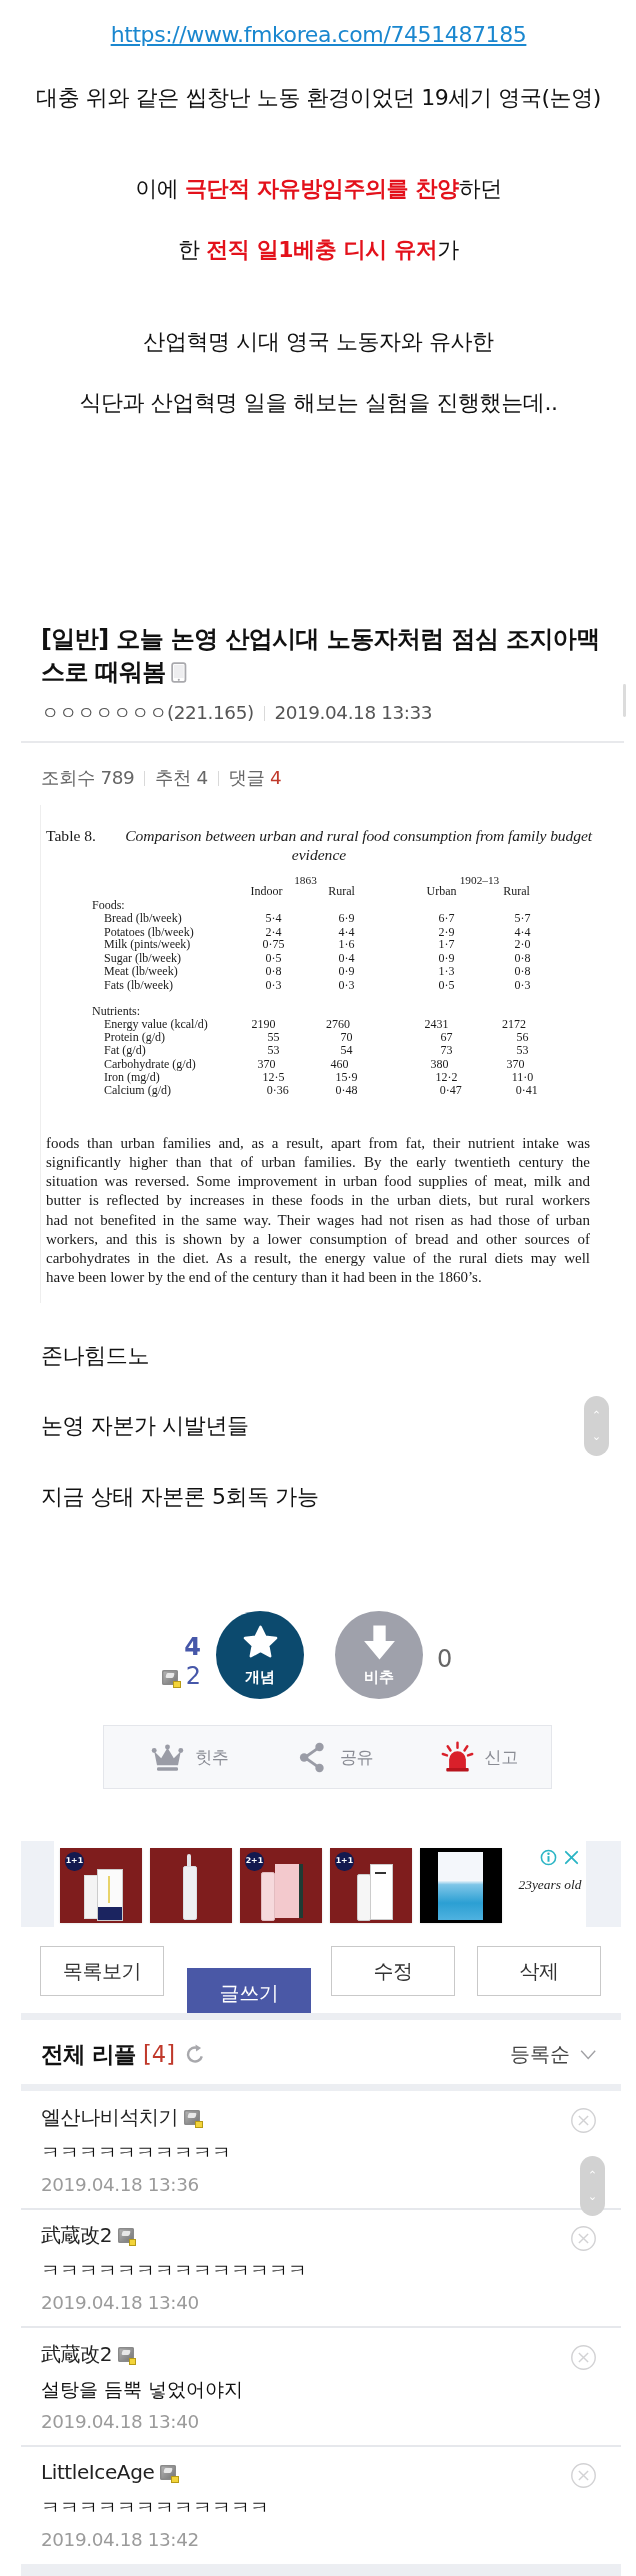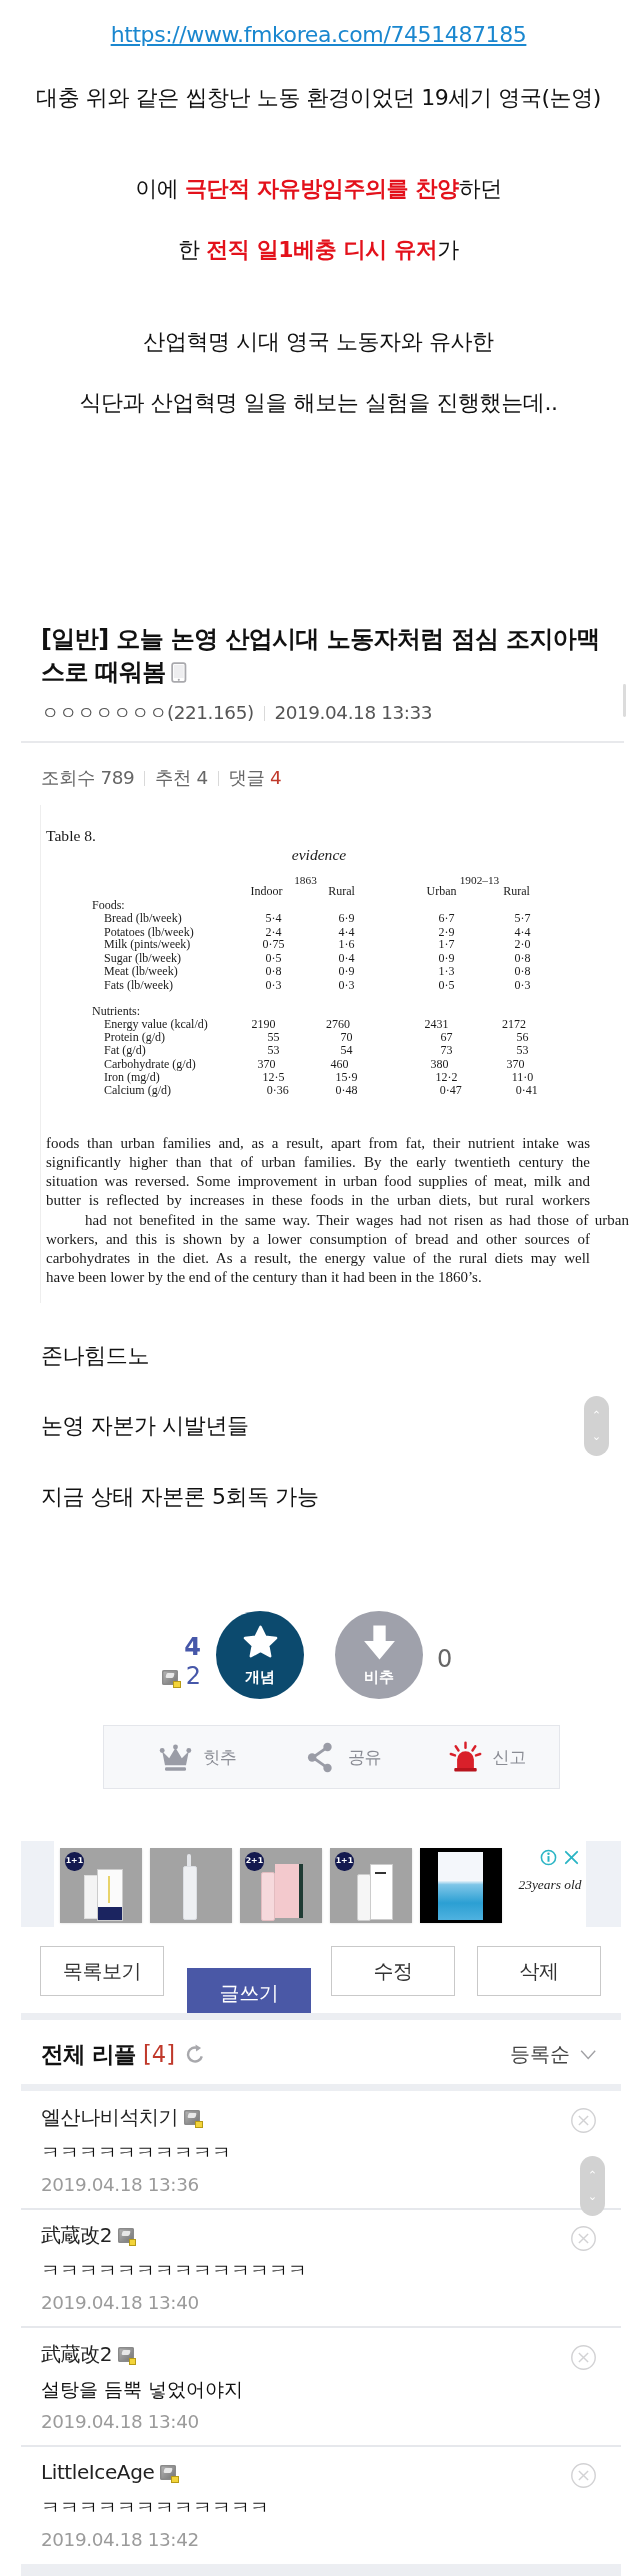--- a/index.html
+++ b/index.html
@@ -38,28 +38,28 @@
   .scroll-pill span{position:absolute;left:0;width:25px;text-align:center;color:#fff;font-size:11.3px;line-height:11.3px;}
   
   .vote-num{position:absolute;font-size:24px;line-height:27px;font-weight:bold;color:#4657a9;}
   .vote-circle{position:absolute;top:1611px;width:88px;height:88px;border-radius:50%;cursor:pointer;}
   .vote-circle svg{position:absolute;left:25.5px;top:12.7px;width:37px;height:37px;}
   .vote-circle .lbl{position:absolute;left:0;top:57px;width:88px;text-align:center;color:#fff;font-size:15px;line-height:18.4px;font-weight:bold;}
   .lvl{display:inline-block;position:relative;width:15.6px;height:15.6px;border-radius:2.1px;background:linear-gradient(135deg,#b9b9b9,#6f6f6f);box-shadow:inset 0 0 0 1.4px #8a8a8a;vertical-align:-1.4px;}
   .lvl::before{content:"";position:absolute;left:3.5px;top:3.5px;width:7.8px;height:5px;border-radius:1.4px;background:#e8e8e8;transform:skewX(-15deg);}
   .lvl::after{content:"";position:absolute;right:-2.8px;bottom:-2.8px;width:5.7px;height:5.7px;background:#f3d43a;border:0.7px solid #b79a15;}
   
-  .action-bar{position:absolute;left:103px;top:1725px;width:434px;height:62px;background:#f7f8fa;border:1.4px solid #e4e6eb;display:flex;padding-left:21px;text-align:center;}
+  .action-bar{position:absolute;left:103px;top:1725px;width:434px;height:62px;background:#f7f8fa;border:1.4px solid #e4e6eb;display:flex;padding-left:13px;text-align:center;}
   .action-item{width:145px;display:flex;align-items:center;justify-content:center;gap:10px;cursor:pointer;}
   .action-item svg{width:35px;height:33px;}
   .action-item span{font-size:17px;color:#8a8c94;letter-spacing:-0.4px;}
   
   .ad{position:absolute;left:20.5px;top:1841px;width:600px;height:86px;background:#eef1f6;}
   .ad-inner{position:absolute;left:33px;top:0;width:532px;height:86px;background:#fff;}
-  .ad-tile{position:absolute;top:7px;width:82px;height:75px;background:#a3a3a3;box-shadow:0 0.7px 2.1px rgba(0,0,0,.15);overflow:hidden;cursor:pointer;}
+  .ad-tile{position:absolute;top:7px;width:82px;height:75px;background:#7f1d1d;box-shadow:0 0.7px 2.1px rgba(0,0,0,.15);overflow:hidden;cursor:pointer;}
   .ad-badge{position:absolute;left:5.7px;top:4.2px;width:18.4px;height:18.4px;border-radius:50%;background:#13194f;color:#fff;font-size:7.8px;line-height:18.4px;text-align:center;font-weight:bold;}
   
   .btn{position:absolute;top:1946px;height:48px;border:1.4px solid #c9c9c9;background:#fff;font-size:20px;line-height:48px;text-align:center;color:#333;cursor:pointer;letter-spacing:-0.4px;}
   .btn.primary{background:#4a58a6;border-color:#4a58a6;color:#fff;}
   
   .c-head{position:absolute;left:41px;top:2040px;font-size:22.6px;line-height:28px;white-space:nowrap;}
   .c-head b{color:#111;letter-spacing:-0.7px;}
   .c-sort{position:absolute;left:510px;top:2042px;font-size:20px;line-height:25.5px;color:#444;cursor:pointer;white-space:nowrap;}
   .comment{position:absolute;left:0;width:578px;height:118px;}
   .cm-name{position:absolute;left:41px;top:14px;font-size:20px;line-height:25.5px;color:#222;white-space:nowrap;letter-spacing:-0.4px;}
@@ -107,20 +107,21 @@
 
   <div class="divider" style="top:741px;"></div>
 
   <div class="meta" style="top:766px;color:#666;">
     <span>조회수</span> <span>789</span><span class="sep"></span><span>추천</span> <span>4</span><span class="sep"></span><span>댓글</span> <span class="red-num">4</span>
   </div>
 
   <div class="scan">
     <div class="scan-title">
       <span>Table 8.</span>
+      <i>Comparison between urban and rural food consumption from family budget</i>
     </div>
     <div class="scan-title2">evidence</div>
 
     <div class="trow" style="top:68px;font-size:11.3px;">
       <span class="tc" style="left:236px;">1863</span>
       <span class="tc" style="left:403px;width:71px;">1902–13</span>
     </div>
     <div class="trow" style="top:79px;">
       <span class="tc h1c">Indoor</span>
       <span class="tc h2c">Rural</span>
@@ -217,21 +218,21 @@
         <span class="tc c1" style="margin-left:4.2px;">0·36</span>
         <span class="tc c2">0·48</span>
         <span class="tc c3" style="margin-left:4.2px;">0·47</span>
         <span class="tc c4" style="margin-left:4.2px;">0·41</span>
       </div>
 
     <div class="pline" style="top:329px;">foods than urban families and, as a result, apart from fat, their nutrient intake was</div>
     <div class="pline" style="top:348px;">significantly higher than that of urban families. By the early twentieth century the</div>
     <div class="pline" style="top:367px;">situation was reversed. Some improvement in urban food supplies of meat, milk and</div>
     <div class="pline" style="top:386px;">butter is reflected by increases in these foods in the urban diets, but rural workers</div>
-    <div class="pline" style="top:406px;margin-left:39px;">had not benefited in the same way. Their wages had not risen as had those of urban</div>
+    <div class="pline" style="top:406px;">had not benefited in the same way. Their wages had not risen as had those of urban</div>
     <div class="pline" style="top:425px;">workers, and this is shown by a lower consumption of bread and other sources of</div>
     <div class="pline" style="top:444px;">carbohydrates in the diet. As a result, the energy value of the rural diets may well</div>
     <div class="pline last" style="top:463px;">have been lower by the end of the century than it had been in the 1860’s.</div>
   </div>
 
   <div class="body-line" style="top:1342px;">존나힘드노</div>
   <div class="body-line" style="top:1412px;">논영 자본가 시발년들</div>
   <div class="body-line" style="top:1483px;">지금 상태 자본론 5회독 가능</div>
 
   <div class="scroll-pill" style="left:584px;top:1396px;">

